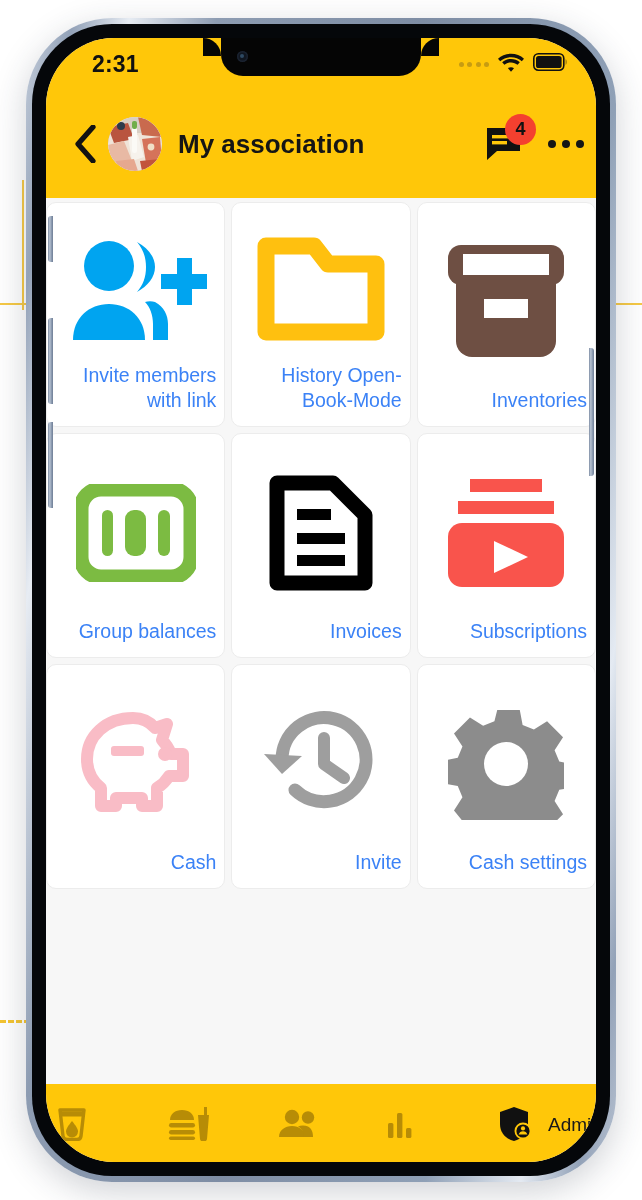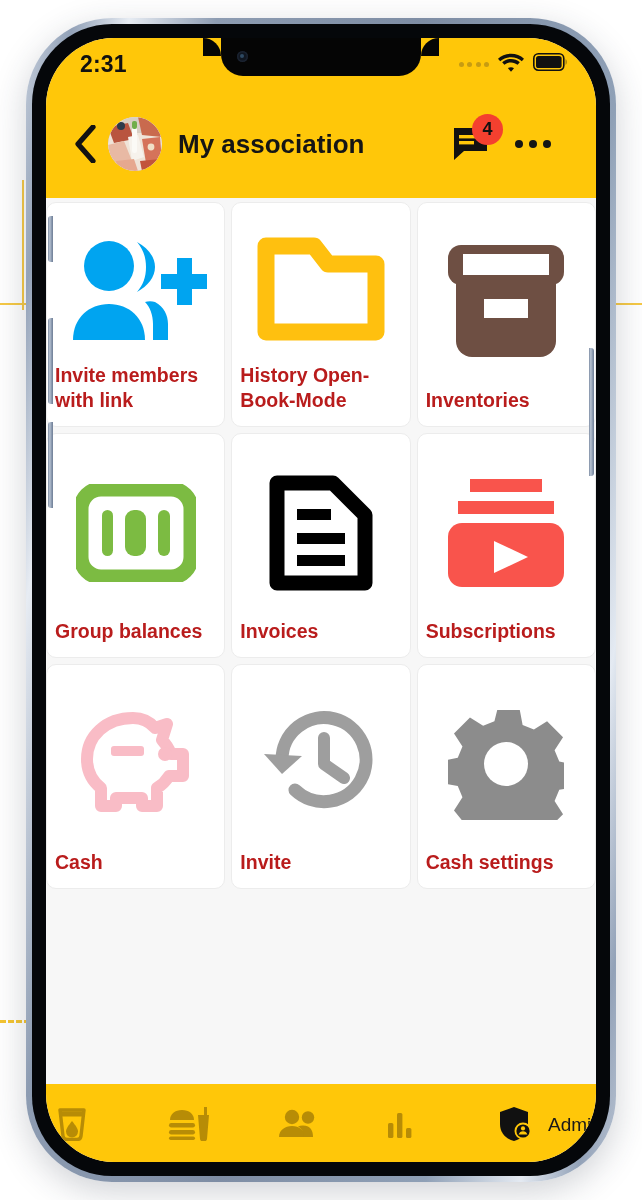--- a/index.html
+++ b/index.html
@@ -156,21 +156,21 @@
     position: absolute;
     inset: 0;
     background: #050505;
   }
   .notch-wing-l::after { border-radius: 0 18px 0 0; }
   .notch-wing-r::after { border-radius: 18px 0 0 0; }
 
   .statusbar {
     position: absolute;
     top: 0;
-    left: 0;
+    left: 12px;
     right: 0;
     height: 52px;
     display: flex;
     align-items: center;
     justify-content: space-between;
     padding: 0 28px 0 34px;
     box-sizing: border-box;
     z-index: 5;
   }
   .status-time {
@@ -194,21 +194,21 @@
 
   
   .titlebar {
     position: absolute;
     top: 52px;
     left: 0;
     right: 0;
     height: 108px;
     display: flex;
     align-items: center;
-    padding: 0 41px 0 22px;
+    padding: 0 8px 0 22px;
     box-sizing: border-box;
   }
   .back-chevron {
     width: 34px;
     height: 44px;
     flex: 0 0 auto;
     display: flex;
     align-items: center;
     justify-content: center;
   }
@@ -302,23 +302,23 @@
   }
   .tile-icon {
     flex: 1 1 auto;
     display: flex;
     align-items: center;
     justify-content: center;
     width: 100%;
   }
   .tile-label {
     font-size: 19.5px;
-    font-weight: bold;
-    color: #b91c1c;
-    text-align: left;
+    font-weight: normal;
+    color: #3b82f6;
+    text-align: right;
     line-height: 1.25;
     width: 100%;
     padding-bottom: 2px;
   }
 
   
   .bottomnav {
     background: #ffc709;
     height: 118px;
     display: flex;

